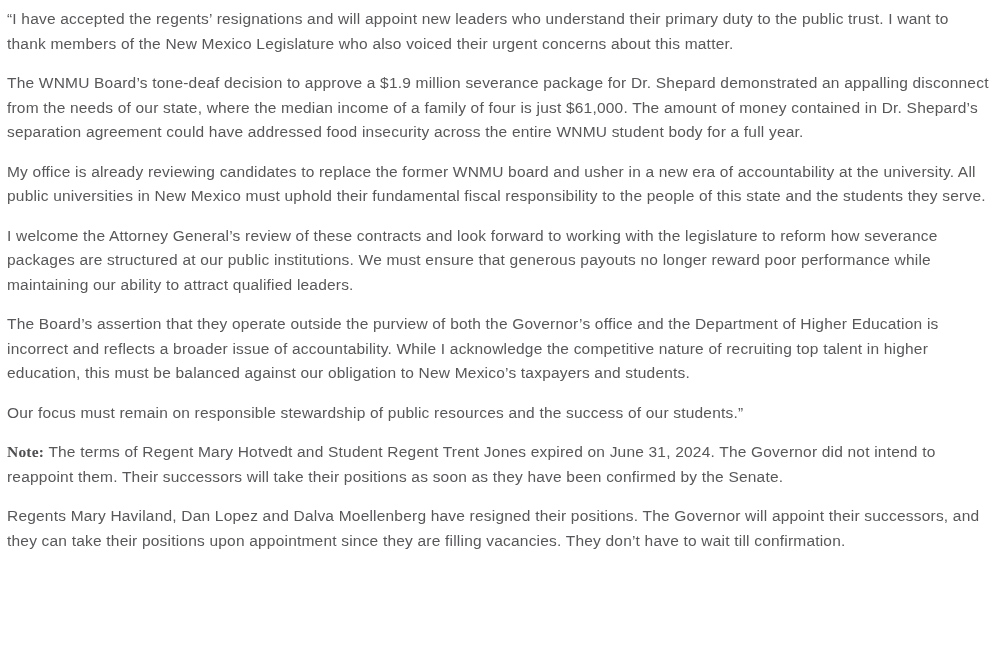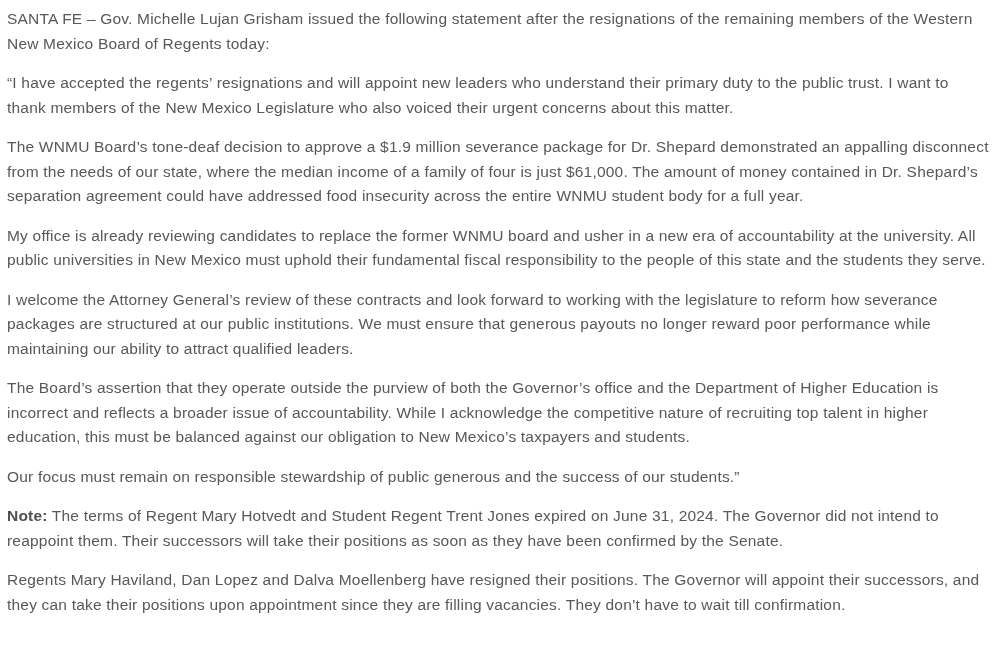--- a/index.html
+++ b/index.html
@@ -19,36 +19,36 @@
   .page p {
     margin: 0 0 15px 0;
     font-size: 15.5px;
     line-height: 24.5px;
     letter-spacing: 0.2px;
     font-weight: 400;
   }
   .page p strong {
     font-weight: 700;
     color: #4f4f52;
+    font-family: Liberation Serif, serif;
   }
 </style>
 </head>
 <body>
 
 <div class="page">
-  <p>SANTA FE – Gov. Michelle Lujan Grisham issued the following statement after the resignations of the remaining members of the Western New Mexico Board of Regents today:</p>
 
   <p>“I have accepted the regents’ resignations and will appoint new leaders who understand their primary duty to the public trust. I want to thank members of the New Mexico Legislature who also voiced their urgent concerns about this matter.</p>
 
   <p>The WNMU Board’s tone-deaf decision to approve a $1.9 million severance package for Dr. Shepard demonstrated an appalling disconnect from the needs of our state, where the median income of a family of four is just $61,000. The amount of money contained in Dr. Shepard’s separation agreement could have addressed food insecurity across the entire WNMU student body for a full year.</p>
 
   <p>My office is already reviewing candidates to replace the former WNMU board and usher in a new era of accountability at the university. All public universities in New Mexico must uphold their fundamental fiscal responsibility to the people of this state and the students they serve.</p>
 
   <p>I welcome the Attorney General’s review of these contracts and look forward to working with the legislature to reform how severance packages are structured at our public institutions. We must ensure that generous payouts no longer reward poor performance while maintaining our ability to attract qualified leaders.</p>
 
   <p>The Board’s assertion that they operate outside the purview of both the Governor’s office and the Department of Higher Education is incorrect and reflects a broader issue of accountability. While I acknowledge the competitive nature of recruiting top talent in higher education, this must be balanced against our obligation to New Mexico’s taxpayers and students.</p>
 
-  <p>Our focus must remain on responsible stewardship of public generous and the success of our students.”</p>
+  <p>Our focus must remain on responsible stewardship of public resources and the success of our students.”</p>
 
   <p><strong>Note:</strong><span> The terms of Regent Mary Hotvedt and Student Regent Trent Jones expired on June 31, 2024. The Governor did not intend to reappoint them. Their successors will take their positions as soon as they have been confirmed by the Senate.</span></p>
 
   <p>Regents Mary Haviland, Dan Lopez and Dalva Moellenberg have resigned their positions. The Governor will appoint their successors, and they can take their positions upon appointment since they are filling vacancies.  They don’t have to wait till confirmation.</p>
 </div>
 
 </body></html>

